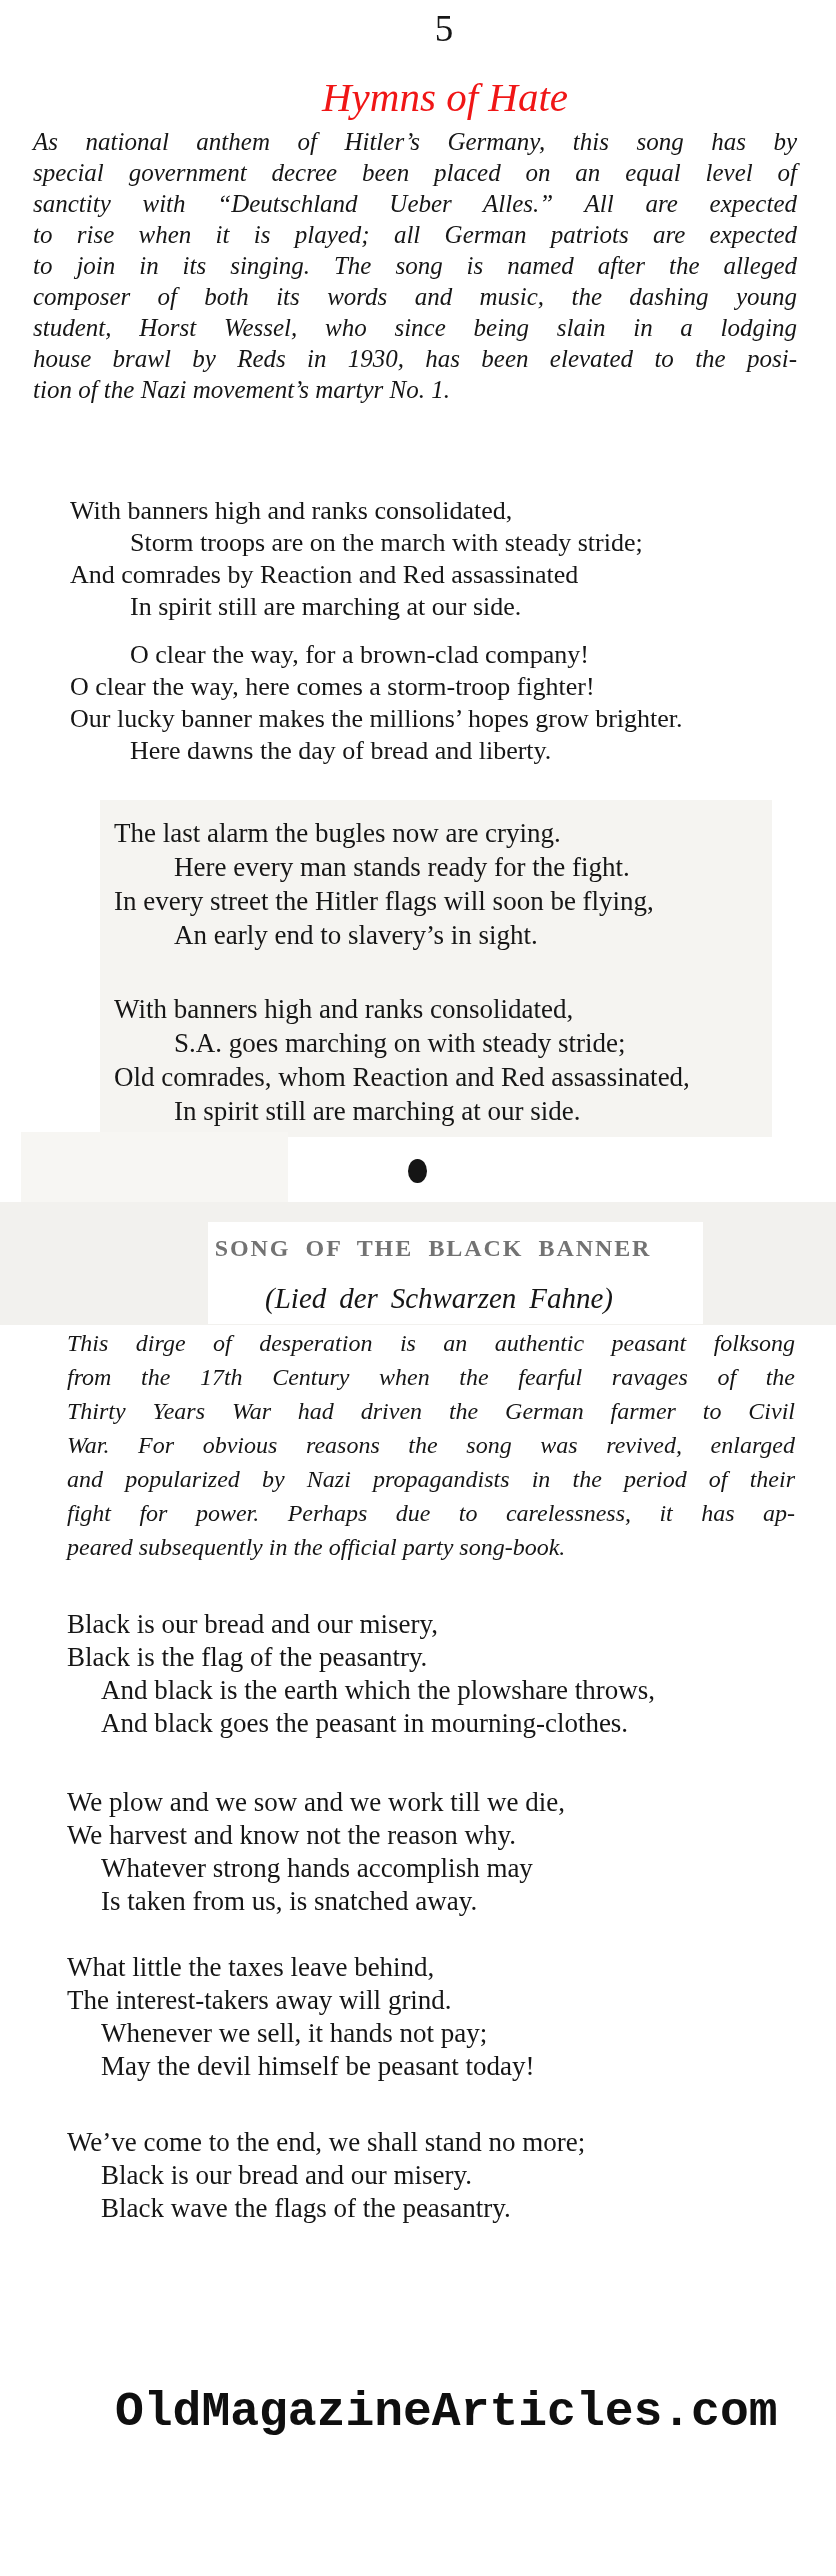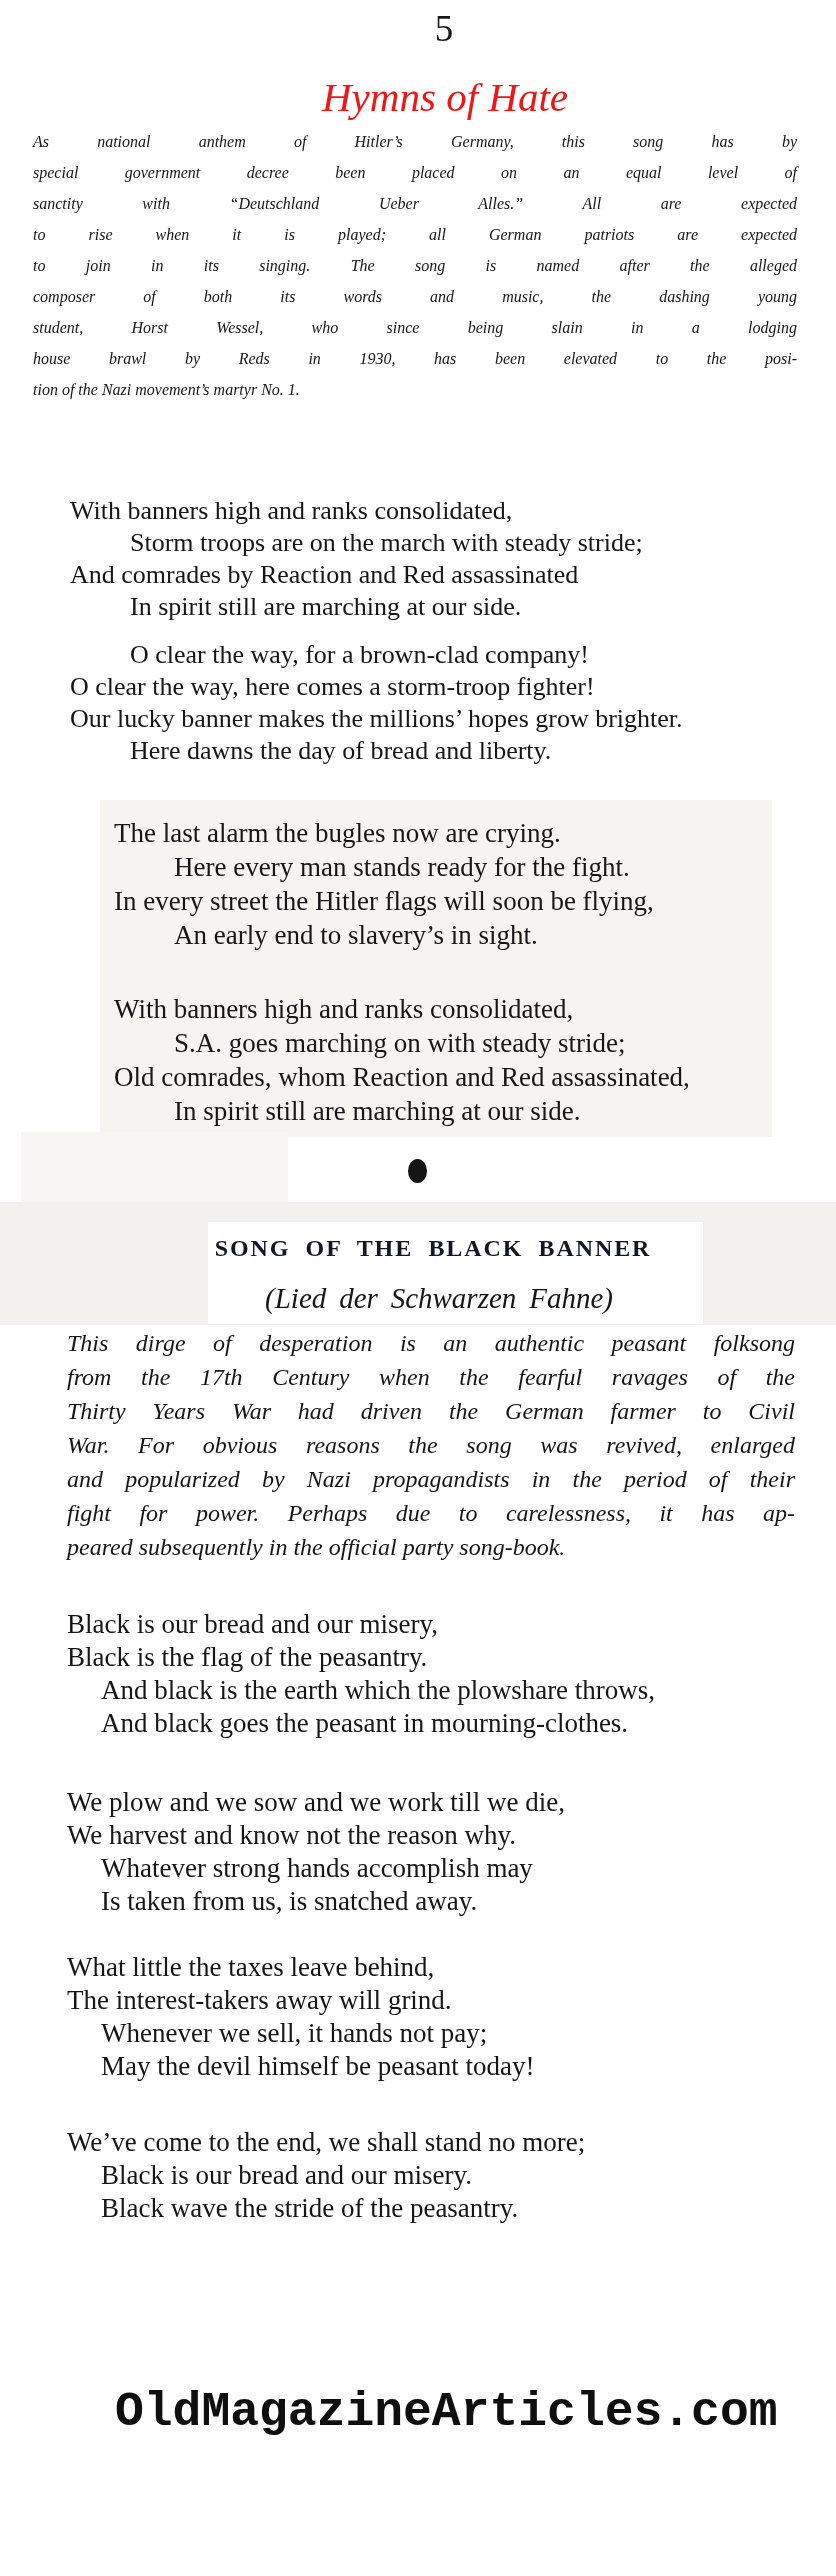--- a/index.html
+++ b/index.html
@@ -21,21 +21,21 @@
   .title{
     position:absolute;top:58px;left:429px;transform:translateX(-50%);
     margin:16px;font-size:41px;line-height:46px;font-style:italic;font-weight:normal;
     white-space:nowrap;
   }
   .intro{position:absolute;font-style:italic;}
   .intro .jline{
     text-align:justify;text-align-last:justify;white-space:normal;
   }
   .intro .jline.last{text-align-last:left;}
-  .intro1{top:126px;left:33px;width:764px;font-size:16px;}
+  .intro1{top:126px;left:33px;width:764px;font-size:25px;}
   .intro1 .jline{height:31px;line-height:31px;}
   .intro2{top:1326px;left:67px;width:728px;font-size:24px;}
   .intro2 .jline{height:34px;line-height:34px;}
 
   .stanza{position:absolute;white-space:nowrap;}
   .s1,.s2{left:70px;font-size:26px;}
   .s1 .vline,.s2 .vline{height:32px;line-height:32px;}
   .s3,.s4{left:114px;font-size:27px;}
   .s3 .vline,.s4 .vline{height:34px;line-height:34px;}
   .s1{top:495px;} .s2{top:639px;} .s3{top:816px;} .s4{top:992px;}
@@ -114,21 +114,21 @@
     </div>
   <div class="stanza s4 ind64">
       <div class="vline">With banners high and ranks consolidated,</div>
       <div class="vline indent">S.A. goes marching on with steady stride;</div>
       <div class="vline">Old comrades, whom Reaction and Red assassinated,</div>
       <div class="vline indent">In spirit still are marching at our side.</div>
     </div>
 
   <div class="dot"></div>
 
-  <div class="heading2" style="color: #0f172a;">SONG OF THE BLACK BANNER</div>
+  <div class="heading2" style="color: #737373;">SONG OF THE BLACK BANNER</div>
   <div class="subheading">(Lied der Schwarzen Fahne)</div>
 
   <div class="intro intro2">
       <div class="jline">This dirge of desperation is an authentic peasant folksong</div>
       <div class="jline">from the 17th Century when the fearful ravages of the</div>
       <div class="jline">Thirty Years War had driven the German farmer to Civil</div>
       <div class="jline">War.  For obvious reasons the song was revived, enlarged</div>
       <div class="jline">and popularized by Nazi propagandists in the period of their</div>
       <div class="jline">fight for power.  Perhaps due to carelessness, it has ap-</div>
       <div class="jline last">peared subsequently in the official party song-book.</div>
@@ -148,19 +148,19 @@
     </div>
   <div class="stanza p3 ind37">
       <div class="vline">What little the taxes leave behind,</div>
       <div class="vline">The interest-takers away will grind.</div>
       <div class="vline indent">Whenever we sell, it hands not pay;</div>
       <div class="vline indent">May the devil himself be peasant today!</div>
     </div>
   <div class="stanza p4 ind37">
       <div class="vline">We’ve come to the end, we shall stand no more;</div>
       <div class="vline indent">Black is our bread and our misery.</div>
-      <div class="vline indent">Black wave the stride of the peasantry.</div>
+      <div class="vline indent">Black wave the flags of the peasantry.</div>
     </div>
 
   <div class="logo">OldMagazineArticles.com</div>
 
 </div>
 
 
 </body></html>

